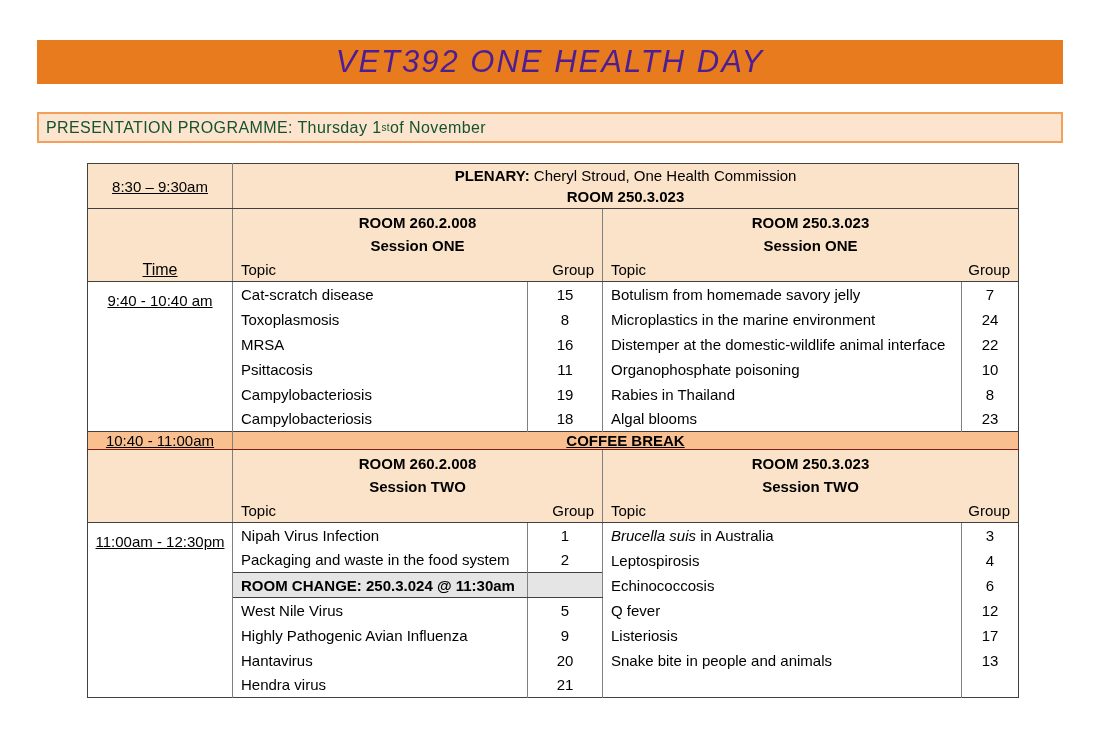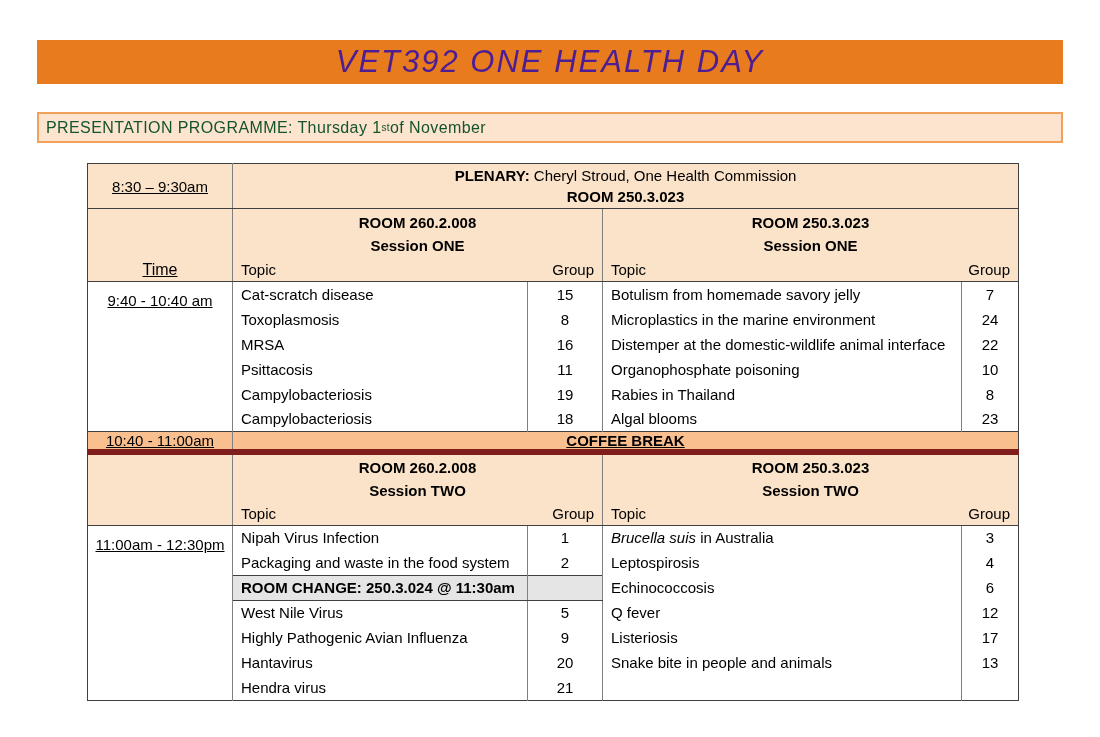--- a/index.html
+++ b/index.html
@@ -29,21 +29,21 @@
 
   
   .c-time   { border-right: 1px solid #808080; text-align: center; text-decoration: underline; }
   .divL     { border-right: 1px solid #808080; }   
   .div602   { border-right: 1px solid #808080; }   
   .divR     { border-right: 1px solid #808080; }   
 
   
   .plenary-row td { border-bottom: 1px solid #404040; height: 45px; }
   .colhead-row td { border-bottom: 1px solid #404040; height: 23px; }
-  .break-row td   { border-top: 1px solid #404040; border-bottom: 6px solid #7f1d1d; height: 16px; }
+  .break-row td   { border-top: 1px solid #404040; border-bottom: 1px solid #7f1d1d; height: 16px; }
 
   .plenary-cell { text-align: center; line-height: 21px; }
   .bold { font-weight: bold; }
 
   .session-head td { height: 50px; }
   .session-head .lines { text-align: center; font-weight: bold; line-height: 23px; }
 
   .time-label { font-size: 16px; margin-left: 13px; }
   .tg { display: flex; justify-content: space-between; padding: 0 8px; }
 

